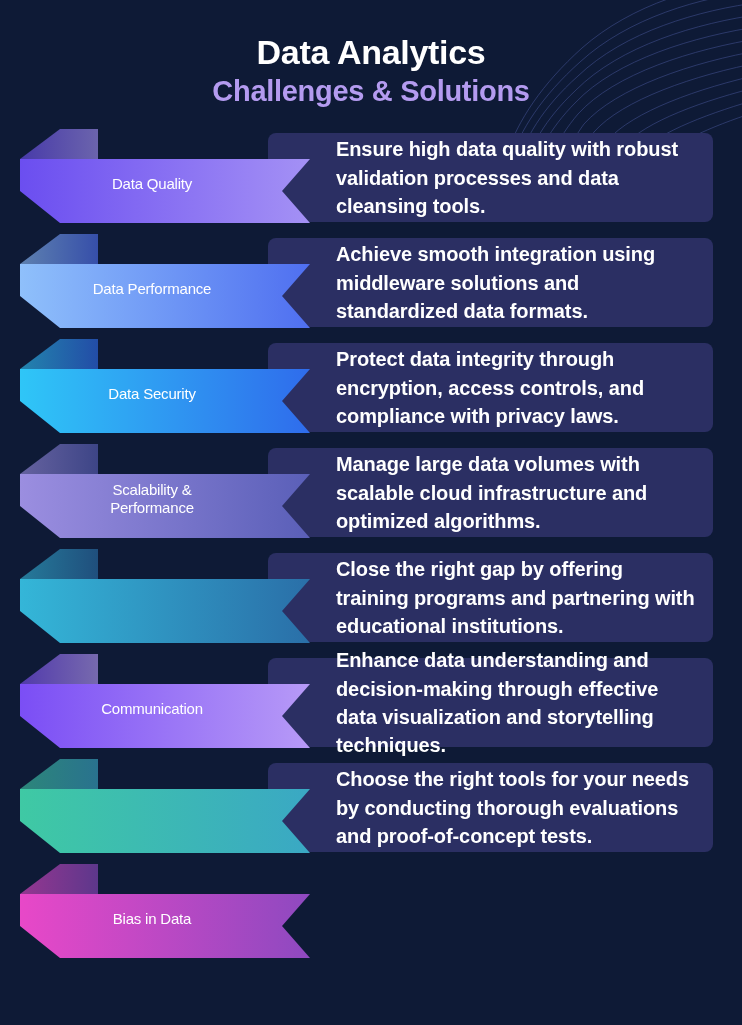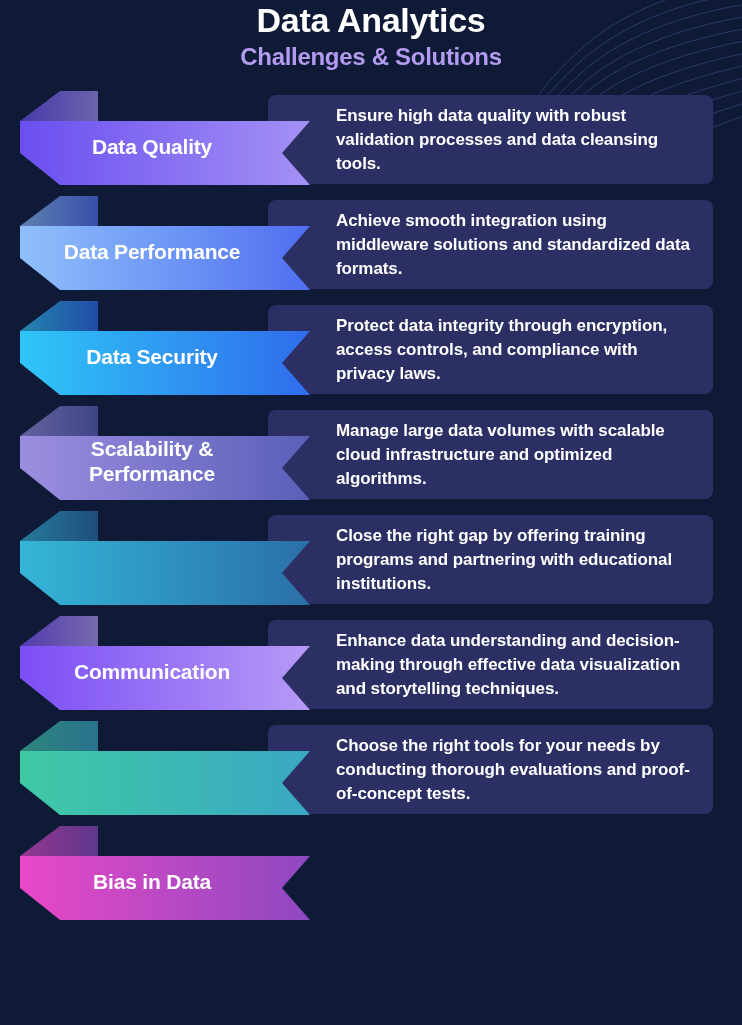--- a/index.html
+++ b/index.html
@@ -18,30 +18,31 @@
     width:300px; height:200px;
     pointer-events:none;
     z-index:0;
   }
 
   
   .header {
     position:relative;
     z-index:2;
     text-align:center;
+    padding-top:32px;
   }
   .title-main {
     font-size:34px;
     font-weight:bold;
     color:#ffffff;
     letter-spacing:-0.3px;
     line-height:1.18;
   }
   .title-sub {
-    font-size:24px;
+    font-size:29px;
     font-weight:bold;
     color:#b49bf0;
     letter-spacing:-0.3px;
     line-height:1.22;
     margin-top:2px;
   }
 
   
   .rows {
     position:relative;
@@ -60,21 +61,21 @@
     right:29px;
     top:8px;
     bottom:8px;
     background:#2b2f63;
     border-radius:8px;
     display:flex;
     align-items:center;
   }
   .panel-text {
     color:#ffffff;
-    font-size:17px;
+    font-size:20px;
     font-weight:bold;
     line-height:1.42;
     padding:0 18px 0 68px;
     letter-spacing:-0.1px;
   }
 
   
   .arrow {
     position:absolute;
     left:20px;
@@ -89,22 +90,22 @@
     position:absolute;
     left:34px;
     top:28px;
     width:236px;
     height:62px;
     display:flex;
     align-items:center;
     justify-content:center;
     text-align:center;
     color:#ffffff;
-    font-size:21px;
-    font-weight:bold;
+    font-size:15px;
+    font-weight:normal;
     line-height:1.2;
     letter-spacing:-0.2px;
     z-index:4;
     pointer-events:none;
     white-space:pre-line;
   }
 </style>
 </head>
 <body>
 

